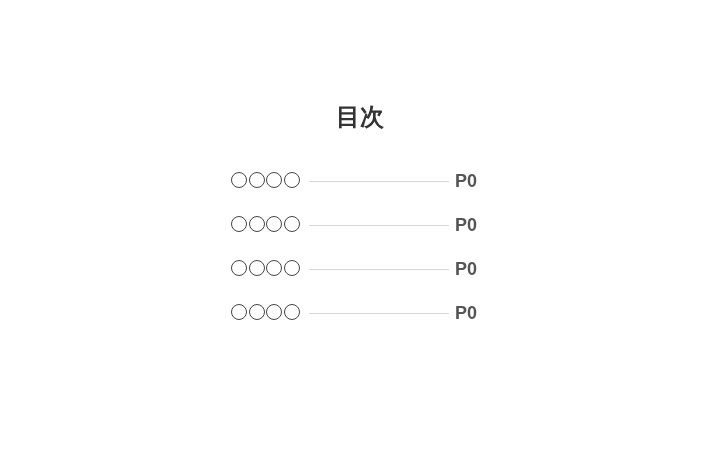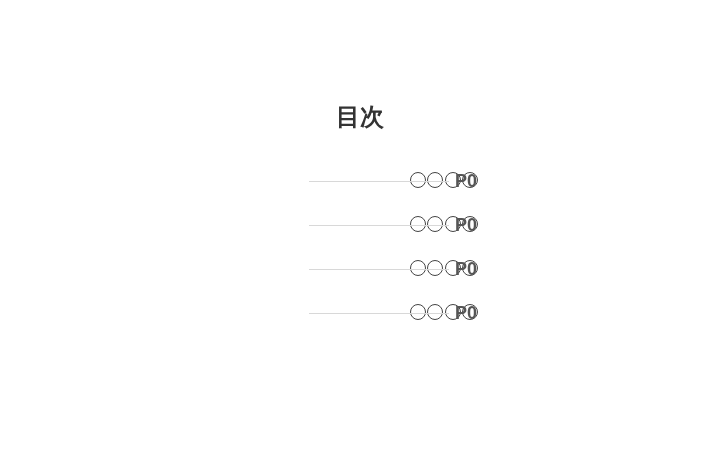--- a/index.html
+++ b/index.html
@@ -6,21 +6,21 @@
   body {
     width: 720px; height: 450px; background: #ffffff; position: relative; overflow: hidden;
     font-family: "Liberation Sans", "DejaVu Sans", sans-serif; color: #333333;
   }
   .title {
     position: absolute; top: 101px; left: 0; width: 720px; text-align: center;
     font-size: 24px; font-weight: bold; color: #333333; line-height: 32px;
     font-family: "DejaVu Sans", sans-serif;
   }
   .toc { position: absolute; left: 231px; top: 168px; width: 248px; }
-  .row { position: relative; height: 44px; display: flex; align-items: flex-start; justify-content: flex-end; }
+  .row { position: relative; height: 44px; display: flex; align-items: flex-start; }
   .circles { display: flex; gap: 1px; height: 24px; align-items: center; }
   .circle {
     width: 14px; height: 14px; border: 1.8px solid #444444; border-radius: 50%;
     box-sizing: content-box; margin-right: 0.6px;
   }
   .leader {
     position: absolute; left: 78px; width: 140px; top: 13px; height: 0;
     border-top: 1.3px solid #d8d8d8;
   }
   .page {

